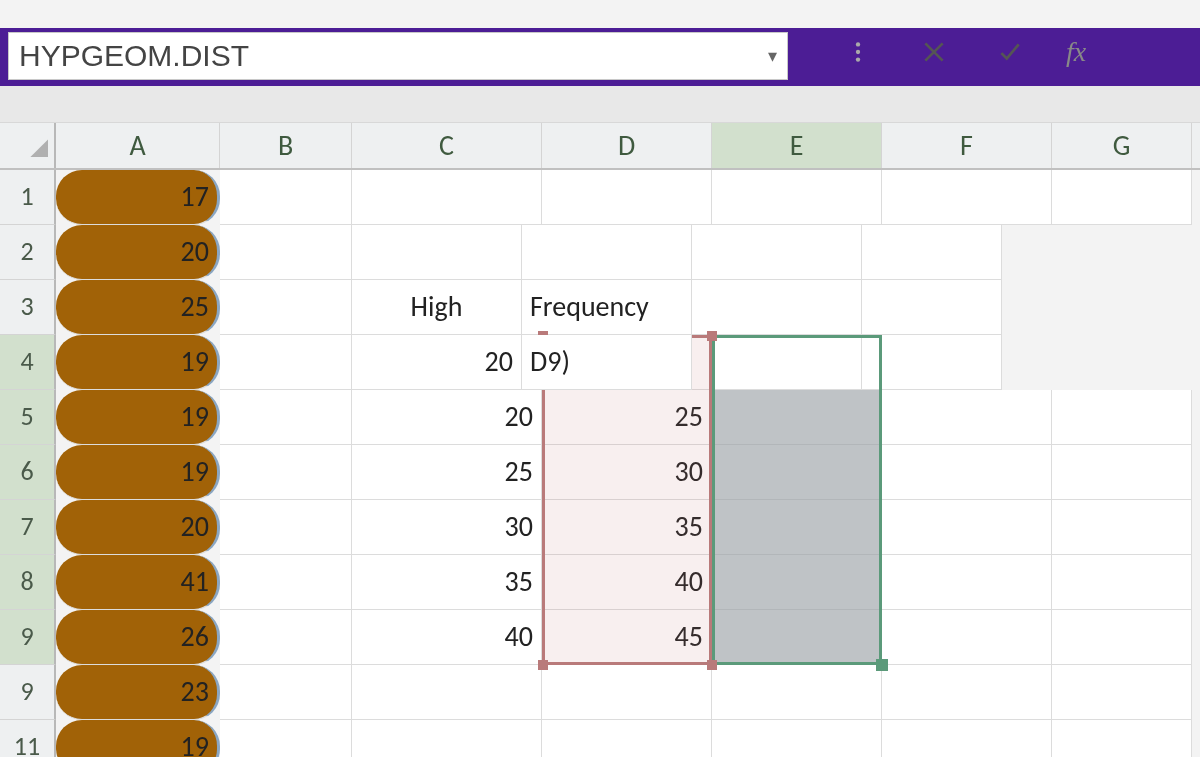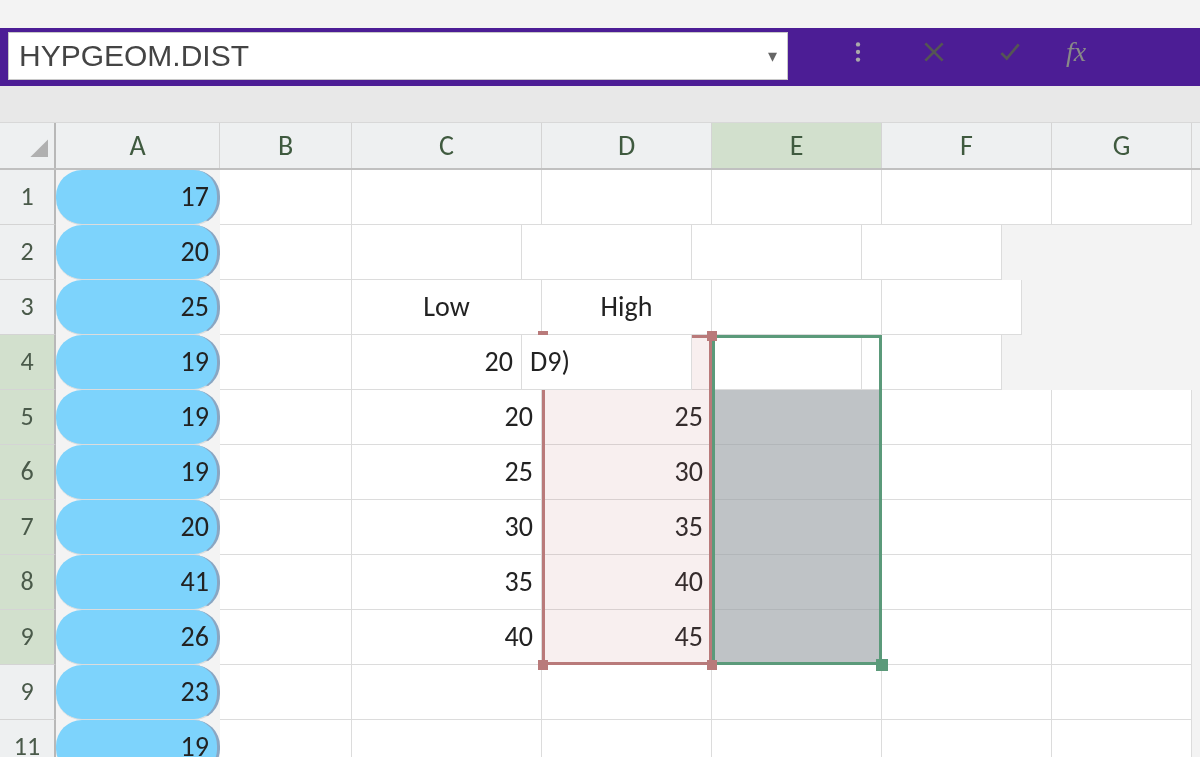--- a/index.html
+++ b/index.html
@@ -119,21 +119,21 @@
     background: #fff;
     font-size: 28px;
     color: #222;
     padding: 0 8px;
     overflow: visible;
     white-space: nowrap;
     position: relative;
   }
   .num { text-align: right; }
   .txt { text-align: left; }
-  .cA { background: #7dd3fc; border-right: 3px solid #8aa6c2; border-radius: 26px; }
+  .cA { background: #a16207; border-right: 3px solid #8aa6c2; border-radius: 26px; }
   
   .wA { width: 164px; }
   .wB { width: 132px; }
   .wC { width: 190px; }
   .wD { width: 170px; }
   .wE { width: 170px; }
   .wF { width: 170px; }
   .wG { width: 140px; }
   
   .range-red {
@@ -239,22 +239,22 @@
     <div class="cell wD"></div>
     <div class="cell wE"></div>
     <div class="cell wF"></div>
     <div class="cell wG"></div>
   </div>
 
   <div class="row">
     <div class="rowhdr">3</div>
     <div class="cell cA num wA">25</div>
     <div class="cell wB"></div>
-    <div class="cell txt wC" style="text-align:center">Low</div>
     <div class="cell txt wD" style="text-align:center">High</div>
+    <div class="cell txt wE">Frequency</div>
     <div class="cell wF"></div>
     <div class="cell wG"></div>
   </div>
 
   <div class="row">
     <div class="rowhdr sel">4</div>
     <div class="cell cA num wA">19</div>
     <div class="cell wB"></div>
     <div class="cell num wD">20</div>
     <div class="cell txt wE" style="z-index:7">D9)</div>

